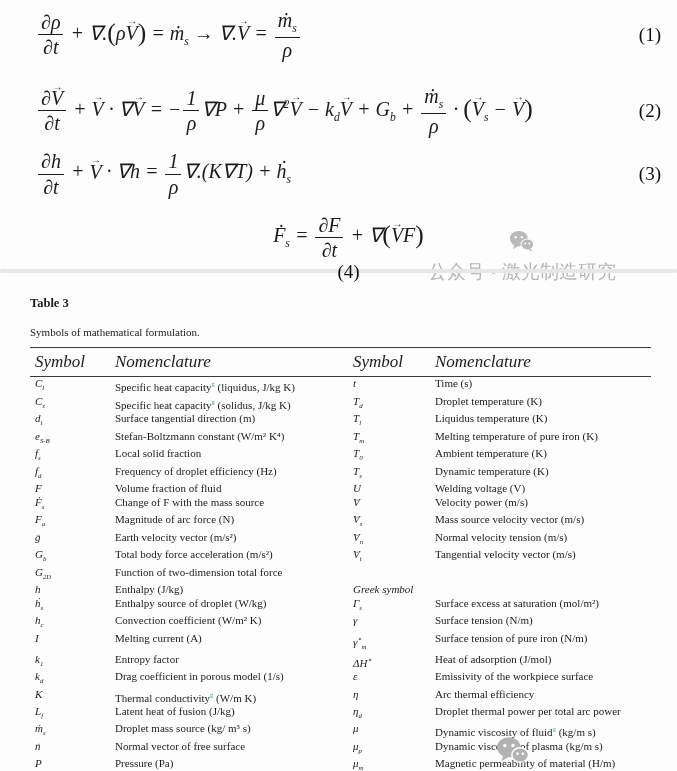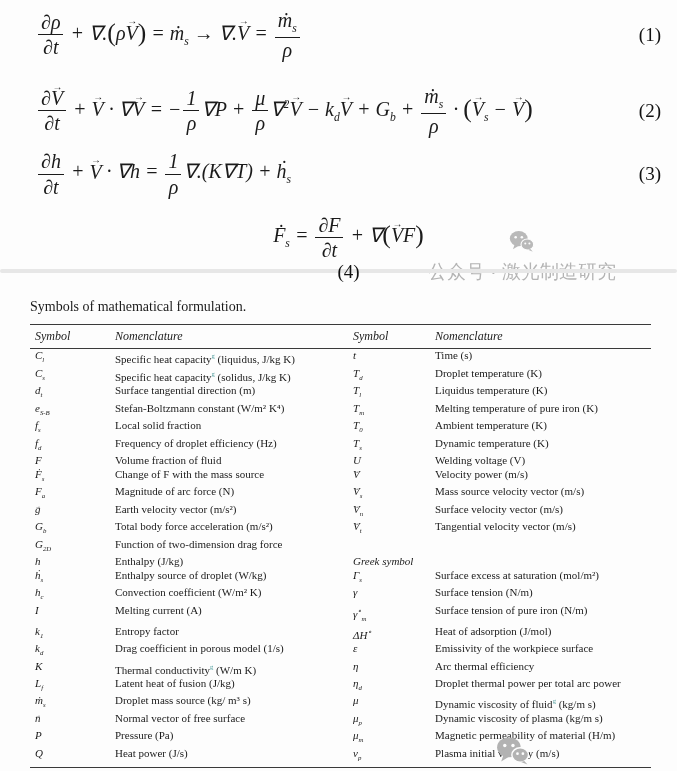--- a/index.html
+++ b/index.html
@@ -22,26 +22,26 @@
   .big{font-size:1.28em;font-style:normal;display:inline-block;transform:translateY(1px);}
   .divider{position:absolute;top:269px;left:0;width:677px;height:4px;background:#e7e7e7;border-radius:2px;z-index:1;}
   
   .watermark{position:absolute;display:flex;align-items:center;gap:7px;color:#b4b4b4;font-family:"Liberation Sans",sans-serif;z-index:1;flex-direction:column;}
   .wm-top{left:428px;top:230px;font-size:19px;}
   .wm-bottom{left:384px;top:736px;font-size:26px;color:#ababab;z-index:5;}
   .wm-icon{flex:0 0 auto;}
   
   .table-section{position:absolute;top:296px;left:30px;width:621px;font-size:11px;z-index:2;}
   .table-title{font-weight:bold;font-size:12.5px;}
-  .table-caption{font-size:14px;margin-top:3px;}
+  .table-caption{font-size:11px;margin-top:15px;}
   table.symtab{width:100%;border-collapse:collapse;margin-top:9px;table-layout:fixed;}
   table.symtab thead th{
     font-style:italic;font-weight:normal;text-align:left;
     border-top:1.2px solid #3a3a3a;border-bottom:1.2px solid #3a3a3a;
-    padding:4px 2px 4px 5px;font-size:12px;margin-top:48px;
+    padding:4px 2px 4px 5px;font-size:17px;margin-top:48px;
   }
   table.symtab td{padding:0 2px 0 5px;height:13.35px;line-height:13.35px;vertical-align:top;white-space:nowrap;overflow:visible;}
   table.symtab tbody tr:last-child td{border-bottom:1.2px solid #3a3a3a;padding-bottom:2px;}
   td.sym{font-style:italic;}
   td .vec::before{top:-0.55em;}
   sub{font-size:0.62em;}
   sup{font-size:0.62em;}
   sup.fn{color:#4b9b9b;font-size:0.6em;}
 </style>
 </head>
@@ -76,20 +76,21 @@
       <circle cx="23.5" cy="19.5" r="1.5" fill="#fdfdfd"></circle>
       <circle cx="29.5" cy="19.5" r="1.5" fill="#fdfdfd"></circle>
     </svg>
     <span>公众号 · 激光制造研究</span>
   </div>
 </div>
 
 <div class="divider"></div>
 
 <div class="table-section">
+  <div class="table-title">Table 3</div>
   <div class="table-caption">Symbols of mathematical formulation.</div>
   <table class="symtab">
     <colgroup>
       <col style="width:80px">
         <col style="width:238px">
         <col style="width:82px">
         <col style="width:221px">
     </colgroup>
     <thead>
       <tr>
@@ -151,31 +152,31 @@
         <tr>
           <td class="sym">F<sub>a</sub></td>
           <td class="nom">Magnitude of arc force (N)</td>
           <td class="sym"><span class="vec">V</span><sub>s</sub></td>
           <td class="nom">Mass source velocity vector (m/s)</td>
         </tr>
         <tr>
           <td class="sym"><span class="vec">g</span></td>
           <td class="nom">Earth velocity vector (m/s²)</td>
           <td class="sym"><span class="vec">V</span><sub>n</sub></td>
-          <td class="nom">Surface velocity vector (m/s)</td>
+          <td class="nom">Normal velocity tension (m/s)</td>
         </tr>
         <tr>
           <td class="sym">G<sub>b</sub></td>
           <td class="nom">Total body force acceleration (m/s²)</td>
           <td class="sym"><span class="vec">V</span><sub>t</sub></td>
           <td class="nom">Tangential velocity vector (m/s)</td>
         </tr>
         <tr>
           <td class="sym">G<sub>2D</sub></td>
-          <td class="nom">Function of two-dimension drag force</td>
+          <td class="nom">Function of two-dimension total force</td>
           <td class="sym"></td>
           <td class="nom"></td>
         </tr>
         <tr>
           <td class="sym">h</td>
           <td class="nom">Enthalpy (J/kg)</td>
           <td class="sym">Greek symbol</td>
           <td class="nom"></td>
         </tr>
         <tr>

